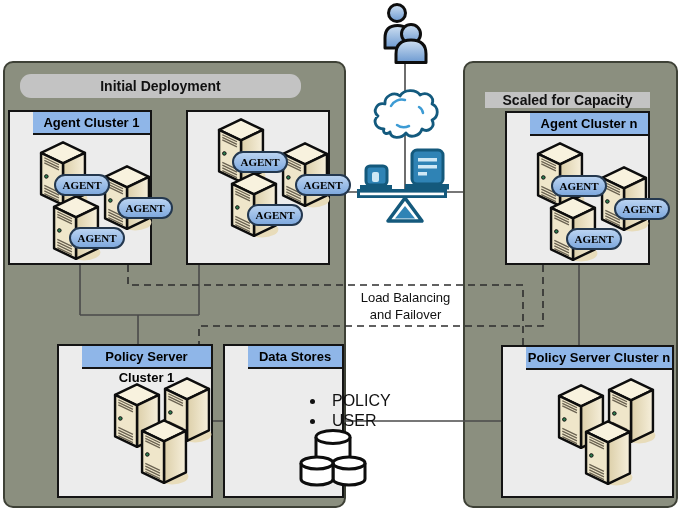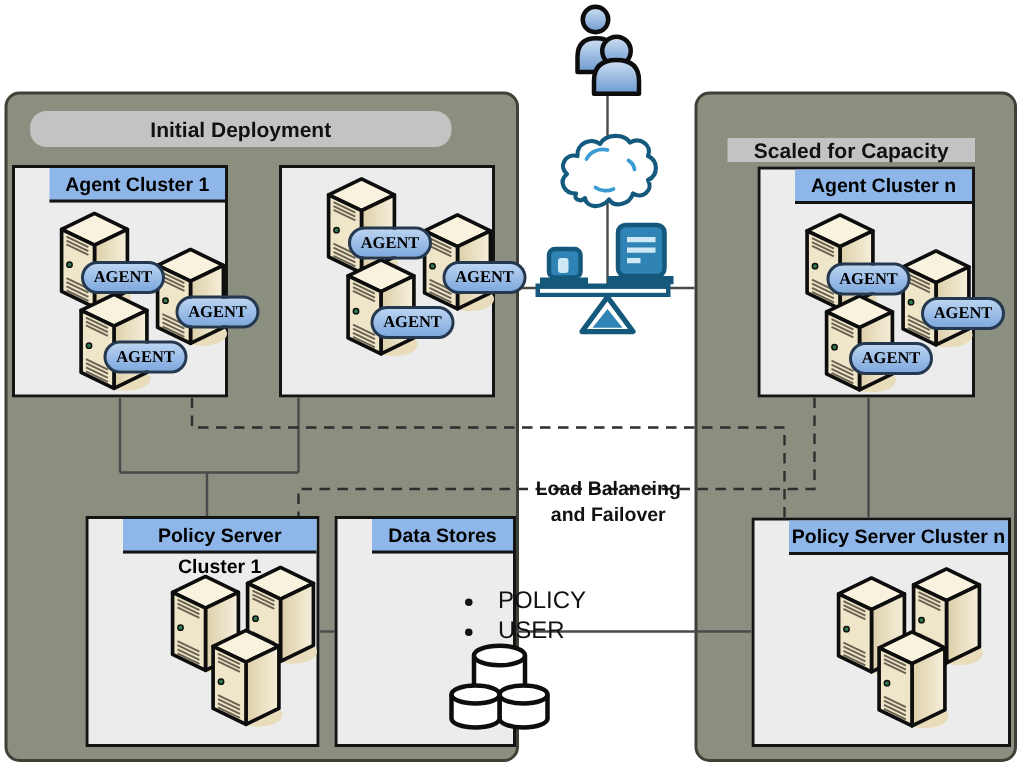--- a/index.html
+++ b/index.html
@@ -53,22 +53,22 @@
   .db-icon { position:absolute; left:50px; top:58px; width:70px; height:62px; }
 
   
   .connectors { position:absolute; left:0; top:0; width:680px; height:513px; z-index:2; }
   .icon-abs { position:absolute; z-index:4; }
   .users-icon { left:381px; top:2px;  width:48px; height:62px; }
   .cloud-icon { left:371px; top:87px; width:68px; height:56px; }
   .balancer-svg { position:absolute; left:0; top:0; width:680px; height:513px; z-index:3; pointer-events:none; }
 
   .lb-label { position:absolute; left:348px; top:289px; width:115px; z-index:3;
-              font-weight:bold; font-size:13px; line-height:17px;
-              text-align:center; color:#111;margin-top:28px; }
+              font-weight:normal; font-size:13px; line-height:17px;
+              text-align:center; color:#111; }
 </style>
 </head>
 <body>
 
 <div class="stage">
 
   <svg width="0" height="0" style="position:absolute" aria-hidden="true">
     <defs>
       <linearGradient id="pplg" x1="0" y1="0" x2="0" y2="1">
         <stop offset="0" stop-color="#cfe0f2"></stop>

